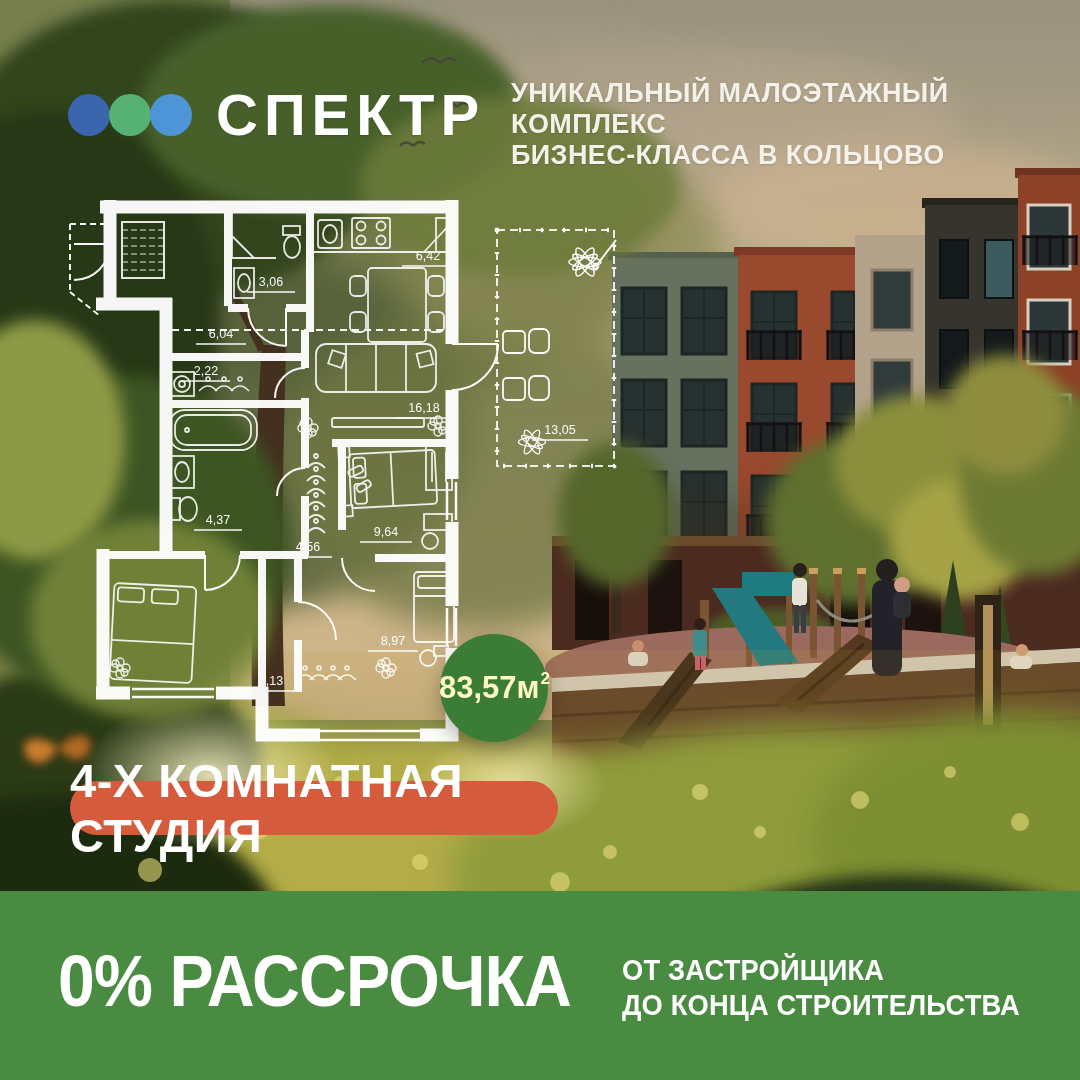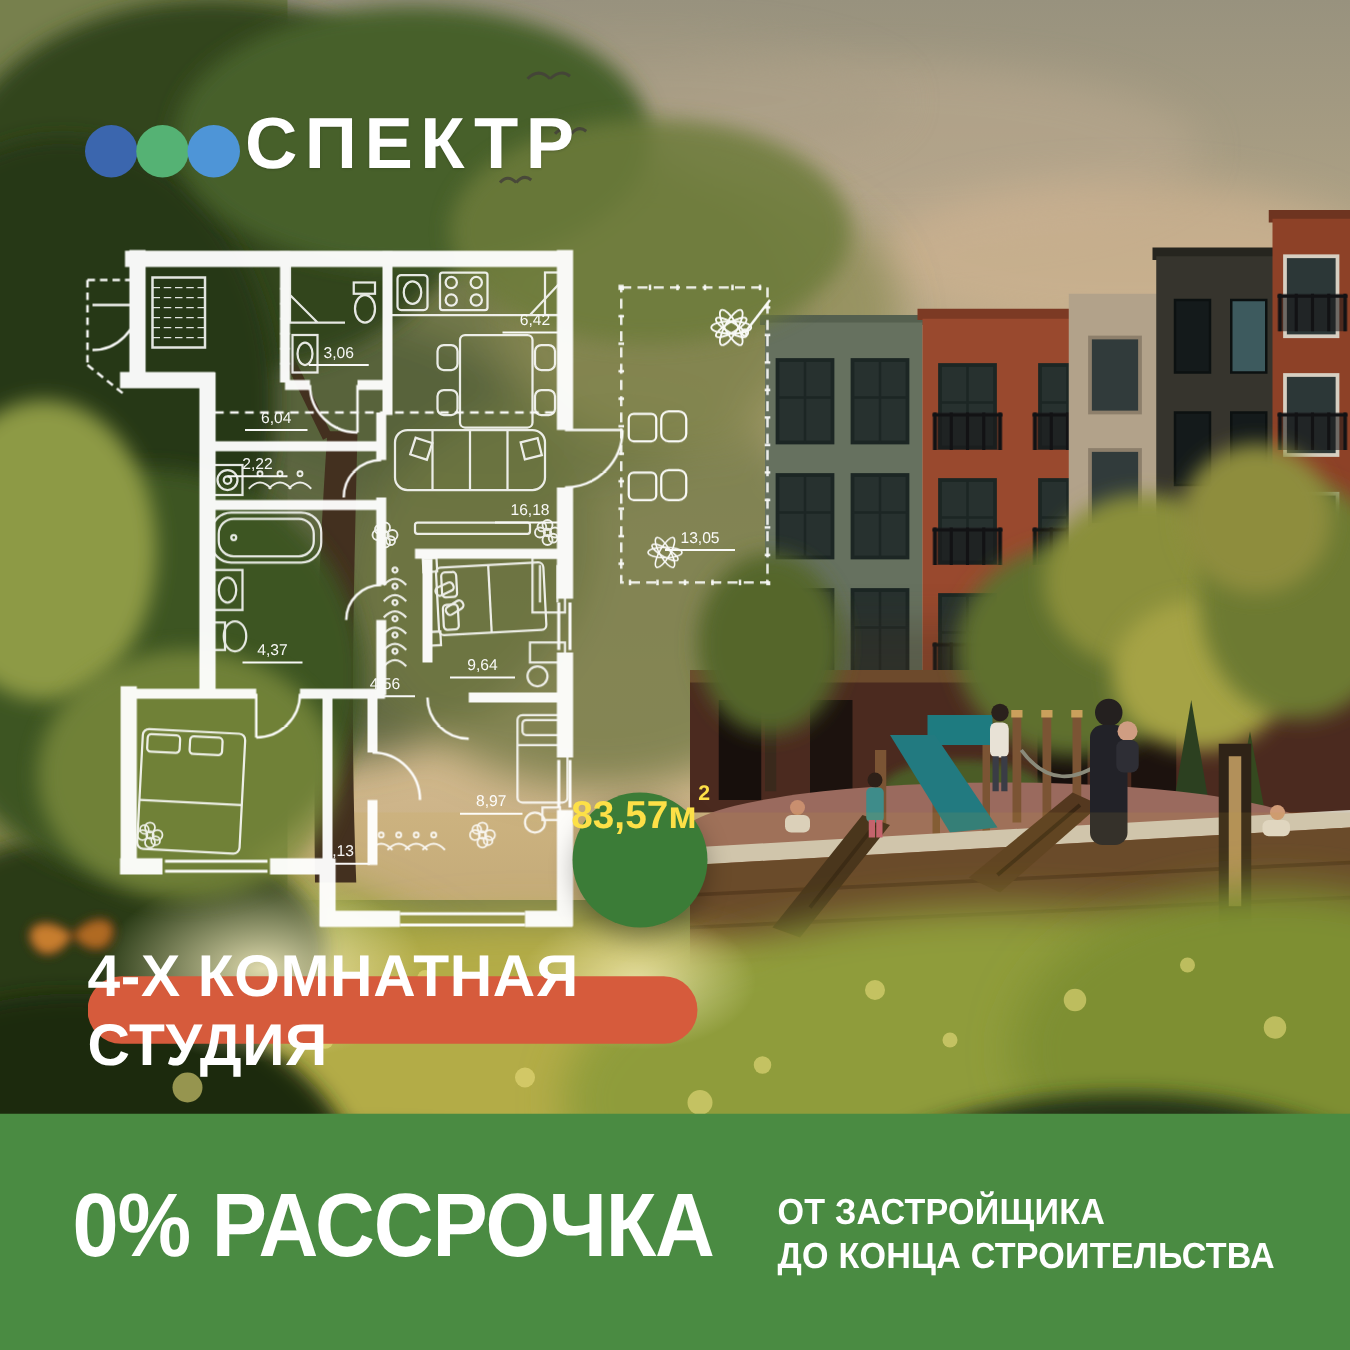--- a/index.html
+++ b/index.html
@@ -1,29 +1,29 @@
 <!DOCTYPE html>
 <html><head>
 <meta charset="utf-8">
 <style>
   html,body{margin:0;padding:0;background:#222;}
   .poster{position:relative;width:1080px;height:1080px;overflow:hidden;
           font-family:"Liberation Sans",sans-serif;background:#77804d;}
   .poster svg.layer{position:absolute;left:0;top:0;}
   
-  .brand{position:absolute;left:68px;top:86px;display:flex;align-items:flex-end;gap:4px;}
+  .brand{position:absolute;left:68px;top:86px;display:flex;align-items:center;gap:24px;}
   .brand-name{color:#fff;font-size:58px;font-weight:700;letter-spacing:6px;line-height:1;
               text-shadow:0 1px 2px rgba(0,0,0,.18);}
   
   .tagline{position:absolute;left:511px;top:78px;color:#f3f1ea;font-size:27px;
            font-weight:600;line-height:31px;letter-spacing:.4px;text-shadow:0 1px 2px rgba(0,0,0,.15);}
   
-  .area-circle{position:absolute;left:458px;top:634px;width:108px;height:108px;border-radius:50%;
-               background:#3b7c37;display:flex;align-items:flex-start;justify-content:center;
-               color:#fde047;font-size:31px;font-weight:700;box-shadow:0 8px 20px rgba(0,0,0,.28);}
+  .area-circle{position:absolute;left:440px;top:634px;width:108px;height:108px;border-radius:50%;
+               background:#3b7c37;display:flex;align-items:center;justify-content:center;
+               color:#fef9c3;font-size:31px;font-weight:700;box-shadow:0 8px 20px rgba(0,0,0,.28);}
   .area-circle sup{font-size:17px;position:relative;top:-9px;left:1px;font-weight:700;}
   
   .type-pill{position:absolute;left:70px;top:781px;width:488px;height:54px;border-radius:28px;
              background:#d65b3c;display:flex;align-items:center;justify-content:center;
              color:#fff;font-size:47px;font-weight:700;letter-spacing:.5px;}
   
   .offer-band{position:absolute;left:0;top:891px;width:1080px;height:215px;background:#4a8b42;padding-left:40px;}
   .offer-headline{position:absolute;left:58px;top:54px;color:#fff;font-size:72px;font-weight:800;
                   letter-spacing:-1px;transform:scaleX(.92);transform-origin:left center;line-height:1;}
   .offer-sub{position:absolute;left:622px;top:62px;color:#fff;font-size:29px;font-weight:700;
@@ -495,20 +495,24 @@
 
   <header class="brand">
     <svg width="124" height="46" viewBox="0 0 124 46">
       <circle cx="21" cy="23" r="21" fill="#3b66ae"></circle>
       <circle cx="62" cy="23" r="21" fill="#55b274"></circle>
       <circle cx="103" cy="23" r="21" fill="#4e95d7"></circle>
     </svg>
     <div class="brand-name">СПЕКТР</div>
   </header>
 
+  <div class="tagline">
+    <div>УНИКАЛЬНЫЙ МАЛОЭТАЖНЫЙ КОМПЛЕКС</div>
+    <div>БИЗНЕС-КЛАССА В КОЛЬЦОВО</div>
+  </div>
 
   <div class="area-circle">
     <span>83,57м</span>
       <sup>2</sup>
   </div>
 
   <div class="type-pill">4-Х КОМНАТНАЯ СТУДИЯ</div>
 
   <footer class="offer-band">
     <div class="offer-headline">0% РАССРОЧКА</div>

